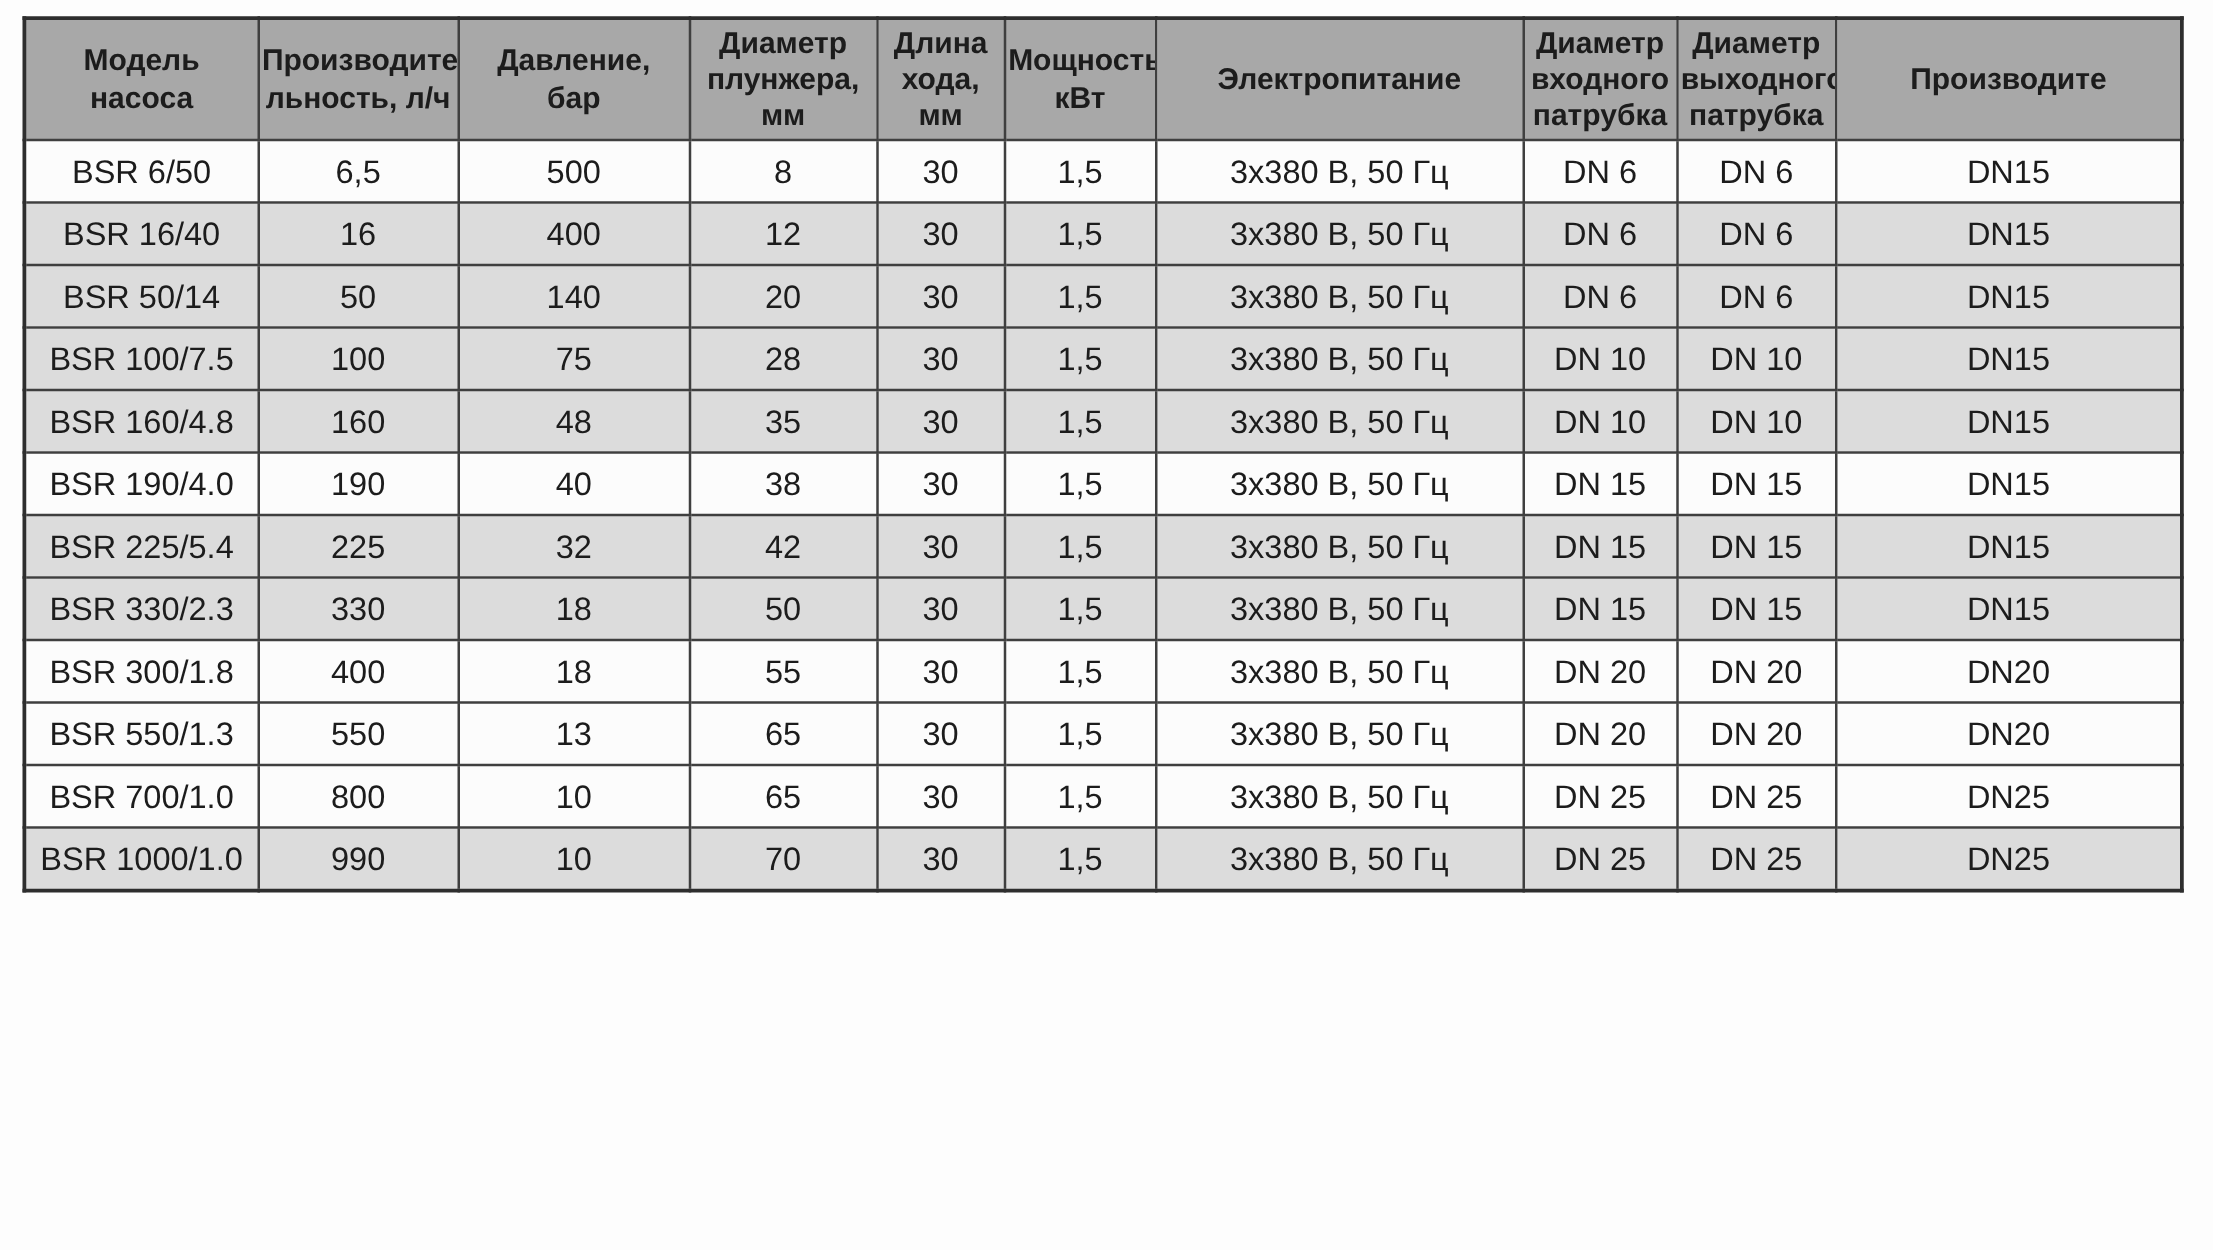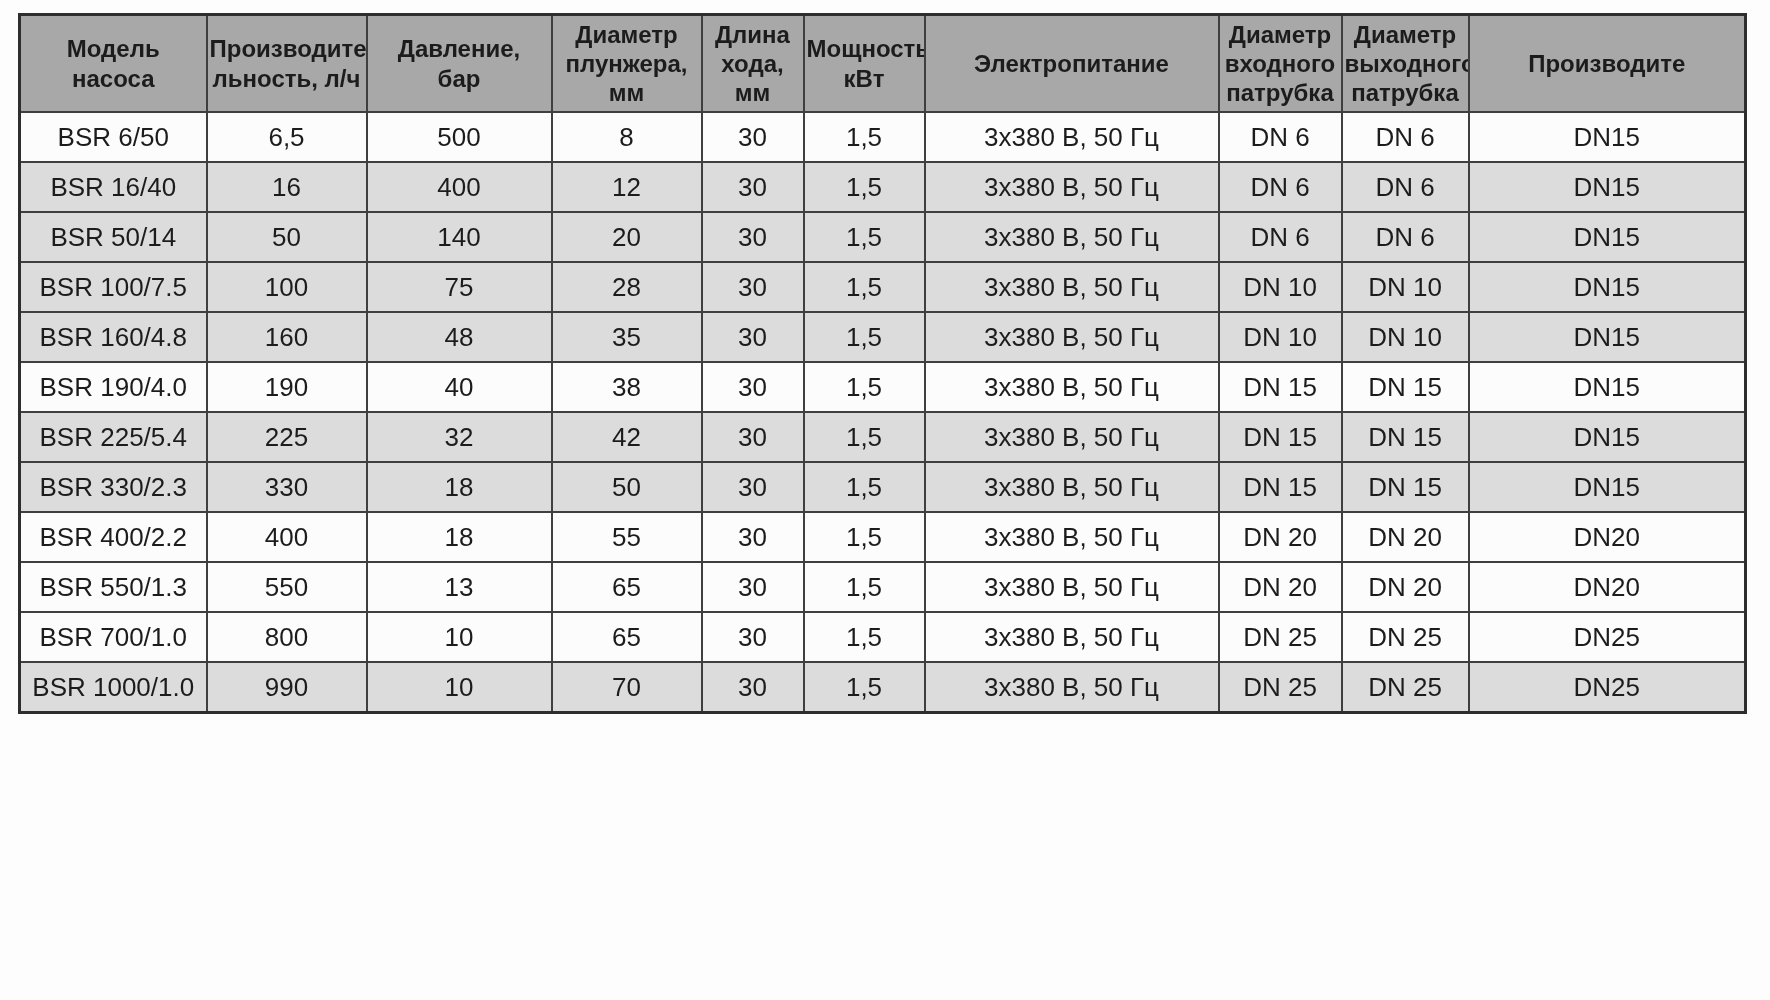--- a/index.html
+++ b/index.html
@@ -192,21 +192,21 @@
           <td>18</td>
           <td>50</td>
           <td>30</td>
           <td>1,5</td>
           <td>3x380 В, 50 Гц</td>
           <td>DN 15</td>
           <td>DN 15</td>
           <td>DN15</td>
         </tr>
         <tr class="odd">
-          <td>BSR 400/2.2</td>
+          <td>BSR 300/1.8</td>
           <td>400</td>
           <td>18</td>
           <td>55</td>
           <td>30</td>
           <td>1,5</td>
           <td>3x380 В, 50 Гц</td>
           <td>DN 20</td>
           <td>DN 20</td>
           <td>DN20</td>
         </tr>

